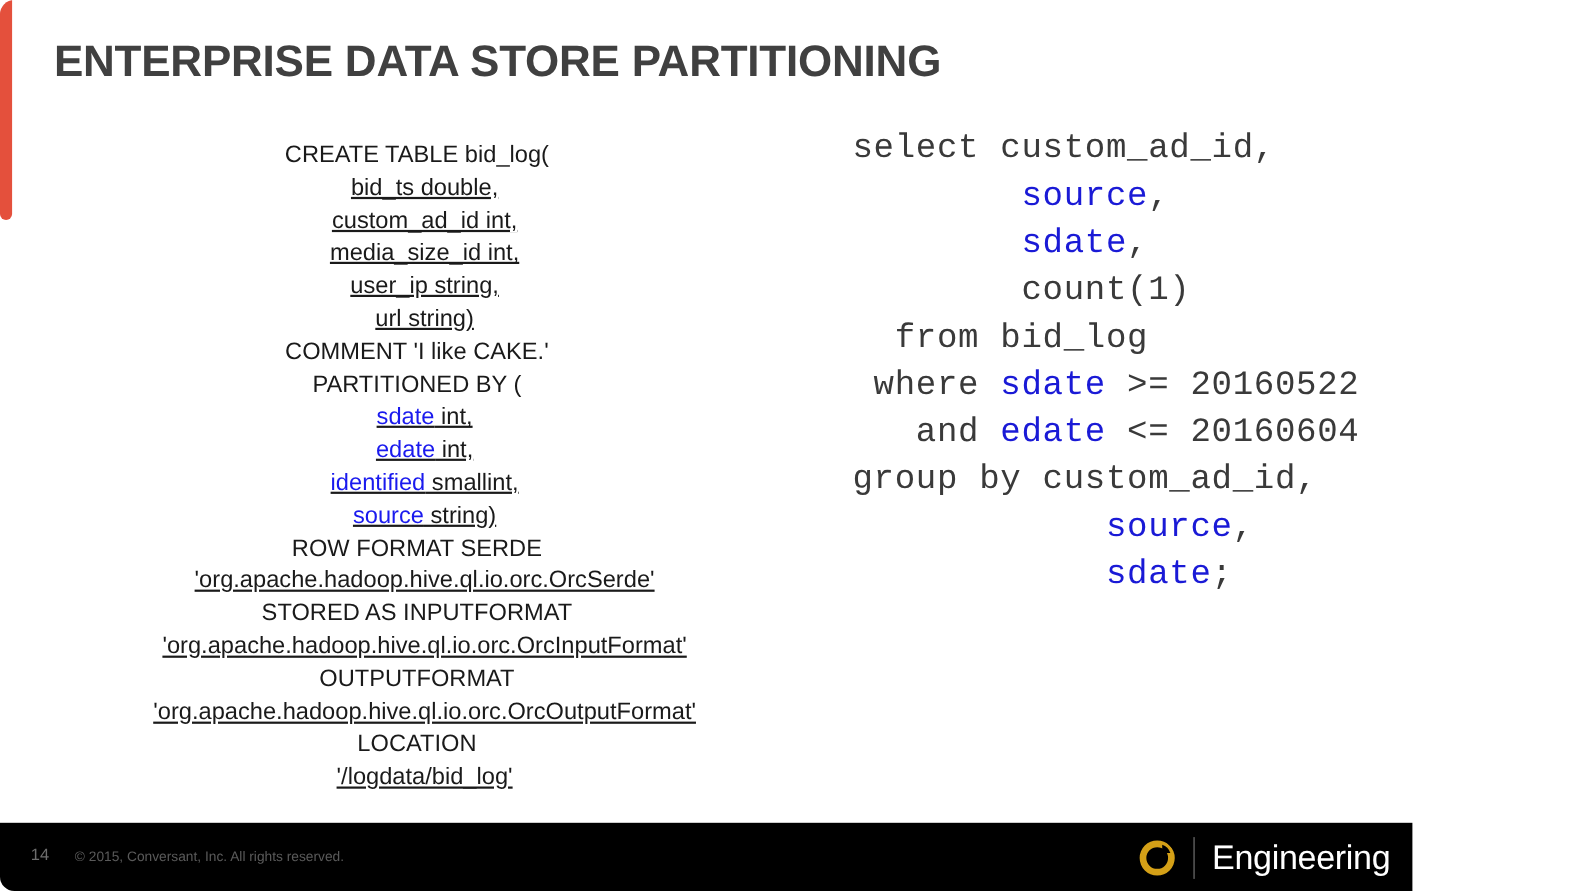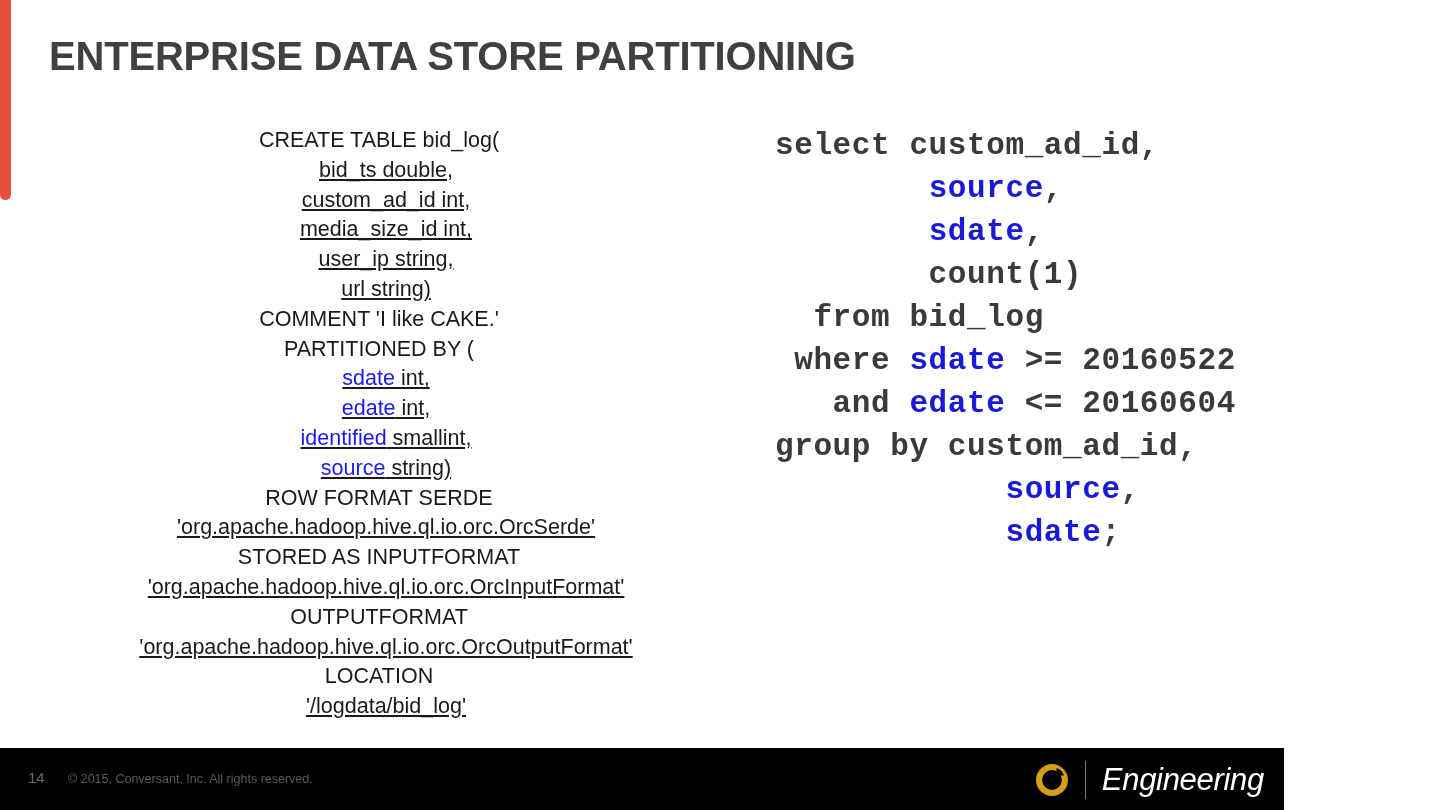--- a/index.html
+++ b/index.html
@@ -8,20 +8,21 @@
     padding: 0;
     background: #ffffff;
   }
   .slide {
     position: relative;
     width: 1440px;
     height: 810px;
     background: #ffffff;
     overflow: hidden;
     font-family: "Liberation Sans", sans-serif;
+    border-radius: 13px;
   }
 
   
   .accent-bar {
     position: absolute;
     left: 0;
     top: -14px;
     width: 11px;
     height: 214px;
     background: #e4503c;
@@ -56,25 +57,25 @@
     white-space: pre;
   }
   .ddl-line { white-space: pre; text-align: center; }
   .ddl-line.indent { padding-left: 14px; text-decoration: underline; }
   .kw-blue { color: #1a1aee; }
 
   
   .sql-block {
     position: absolute;
     left: 775px;
-    top: 124px;
+    top: 114px;
     font-family: "Liberation Mono", "DejaVu Sans Mono", monospace;
     font-size: 31px;
     line-height: 43px;
-    font-weight: bold;
+    font-weight: normal;
     color: #3a3a3a;
     white-space: pre;
     letter-spacing: 0.6px;
   }
   .sql-line { white-space: pre; }
   .sql-blue { color: #1a1ad6; }
 
   
   .footer {
     position: absolute;
@@ -114,21 +115,20 @@
     display: block;
   }
   .brand-divider {
     width: 1px;
     height: 38px;
     background: #7a7a7a;
     margin-right: 16px;
   }
   .brand-word {
     font-size: 31px;
-    font-style: italic;
     color: #ffffff;
     font-family: "Liberation Sans", sans-serif;
     letter-spacing: -0.3px;
     line-height: 38px;
   }
 </style>
 </head>
 <body>
 
 <div class="slide">

